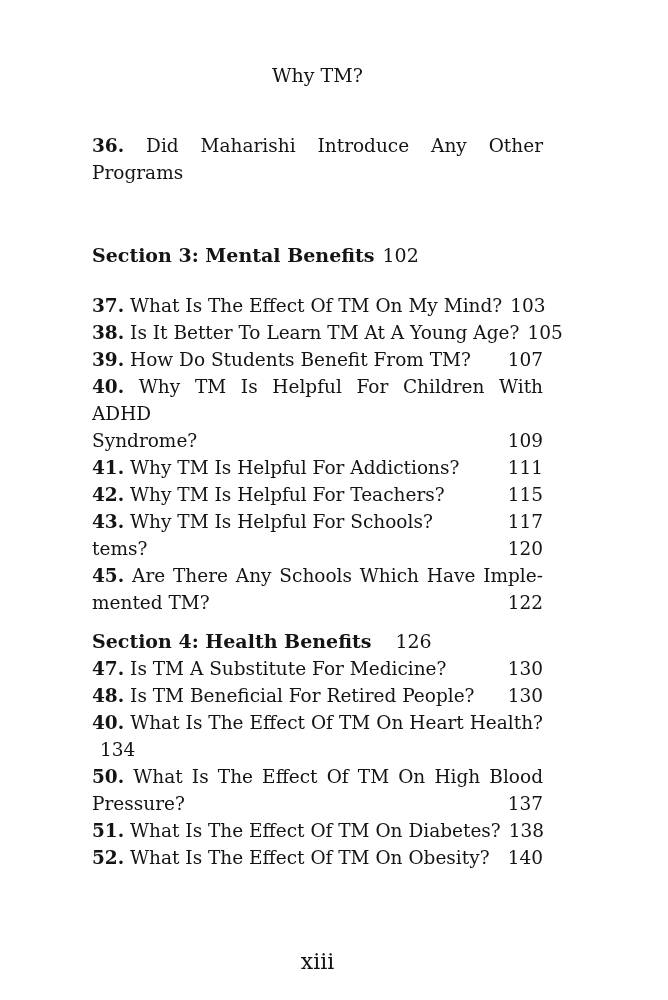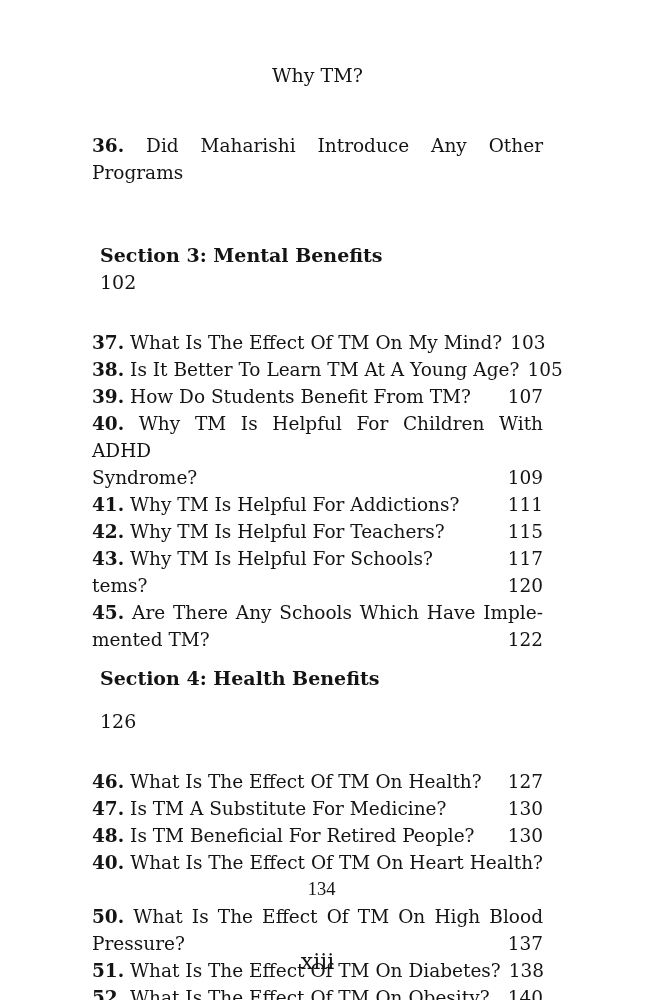--- a/index.html
+++ b/index.html
@@ -25,31 +25,31 @@
   }
   .toc { font-size: 18.5px; line-height: 27px; }
   .num { font-weight: bold; }
   
   .entry.single { display: flex; justify-content: space-between; align-items: baseline; }
   .entry.single .t { white-space: nowrap; }
   .pg { margin-left: 8px; white-space: nowrap; }
   
   .entry .l1.just { text-align: justify; text-align-last: justify; }
   .entry .l2 { display: flex; justify-content: space-between; align-items: baseline; }
-  .entry .l2.right { justify-content: center; font-family: Liberation Serif, serif; }
+  .entry .l2.right { justify-content: flex-start; }
   
   .section-row {
     display: flex; align-items: baseline;
-    font-size: 19px; line-height: 27px; flex-direction: column;
+    font-size: 19px; line-height: 27px;
   }
   .section-row .sec { font-weight: bold; }
   
   .m-entry36   { margin-top: 44px; }
   .m-section3  { margin-top: 56px; }
-  .m-firstrow  { margin-top: 33px; }
+  .m-firstrow  { margin-top: 23px; }
   .m-section4  { margin-top: 12px; gap: 16px; }
   .folio {
     position: absolute;
     top: 950px; left: 92px; width: 451px;
     text-align: center;
     font-size: 22px; line-height: 24px;
   }
 </style>
 </head>
 <body>
@@ -116,24 +116,20 @@
           <span>mented TM?</span>
           <span class="pg">122</span>
         </div>
     </div>
 
     <div class="section-row m-section4">
       <span class="sec">Section 4: Health Benefits</span>
       <span class="pg">126</span>
     </div>
 
-    <div class="entry single m-firstrow">
-      <span class="t"><span class="num">46.</span> <span>What Is The Effect Of TM On Health?</span></span>
-      <span class="pg">127</span>
-    </div>
     <div class="entry single">
       <span class="t"><span class="num">47.</span> <span>Is TM A Substitute For Medicine?</span></span>
       <span class="pg">130</span>
     </div>
     <div class="entry single">
       <span class="t"><span class="num">48.</span> <span>Is TM Beneficial For Retired People?</span></span>
       <span class="pg">130</span>
     </div>
 
     <div class="entry wrap">

